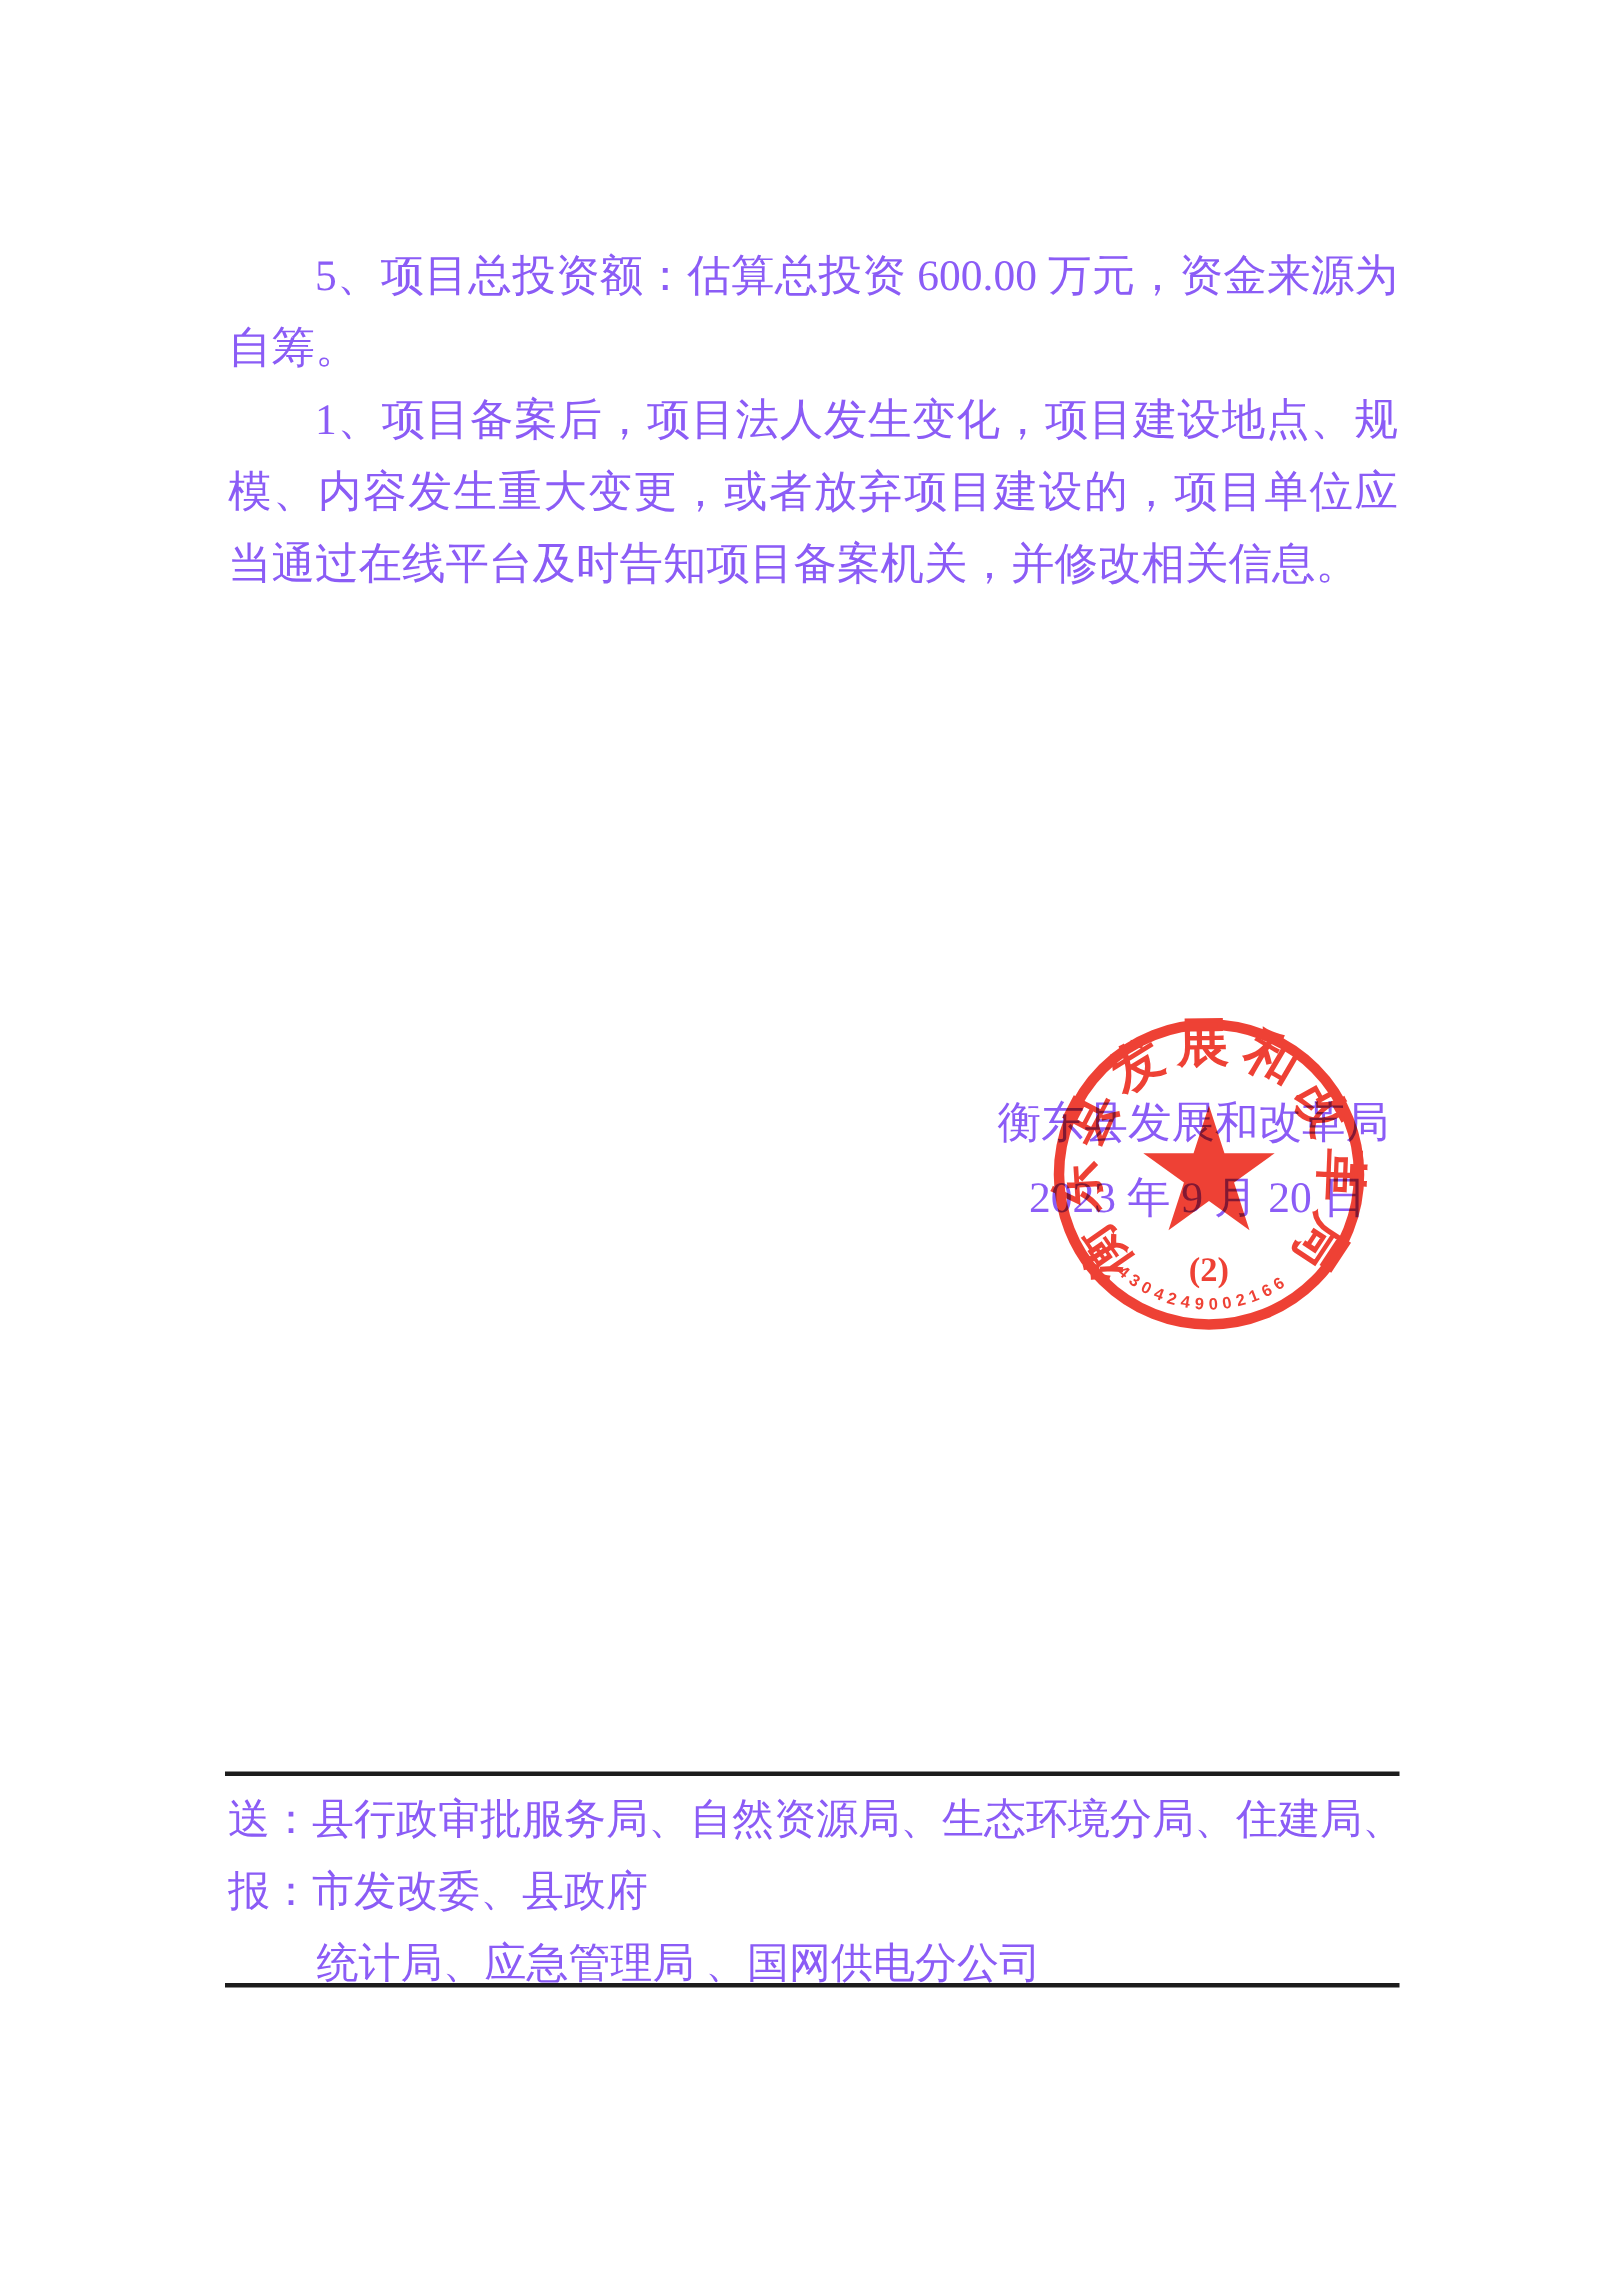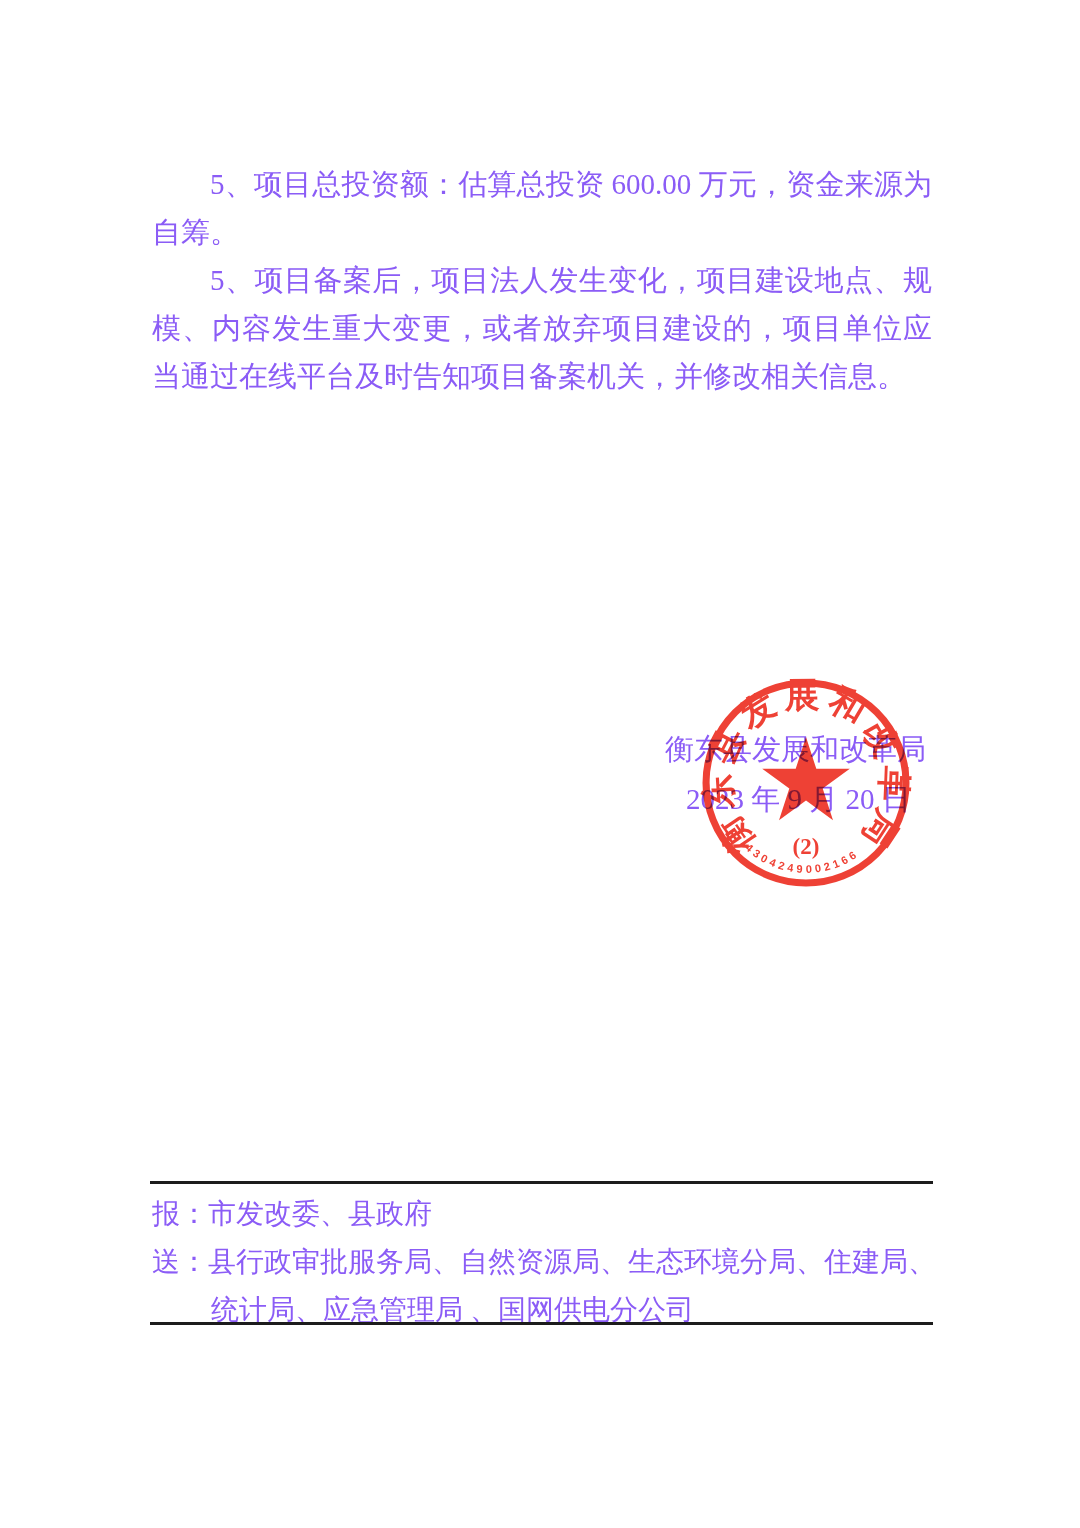--- a/index.html
+++ b/index.html
@@ -59,21 +59,21 @@
   .footer-text div { white-space:nowrap; }
   .footer-text .cont { padding-left:59px; }
 </style>
 </head>
 <body>
 
 <div class="page">
 
   <div class="body-text">
     <p>5、项目总投资额：估算总投资 600.00 万元，资金来源为自筹。</p>
-    <p>5、项目备案后，项目法人发生变化，项目建设地点、规模、内容发生重大变更，或者放弃项目建设的，项目单位应当通过在线平台及时告知项目备案机关，并修改相关信息。</p>
+    <p>1、项目备案后，项目法人发生变化，项目建设地点、规模、内容发生重大变更，或者放弃项目建设的，项目单位应当通过在线平台及时告知项目备案机关，并修改相关信息。</p>
   </div>
 
   <div class="sig-issuer">衡东县发展和改革局</div>
   <div class="sig-date">2023 年 9 月 20 日</div>
 
   <svg class="stamp" viewBox="0 0 240 240" xmlns="http://www.w3.org/2000/svg">
     <defs>
       <path id="sealRingPath" d="M 71.1 178.2 A 76 76 0 1 1 168.9 178.2" fill="none"></path>
       <path id="sealCodePath" d="M 58.6 185.8 A 90 90 0 0 0 181.4 185.8" fill="none"></path>
     </defs>
@@ -83,19 +83,19 @@
     </text>
     <polygon points="120,74 130.3,105.8 163.8,105.8 136.7,125.4 147,157.2 120,137.6 93,157.2 103.3,125.4 76.2,105.8 109.7,105.8" fill="#ee372a"></polygon>
     <text class="label-text" x="120" y="191" text-anchor="middle" fill="#ee372a">(2)</text>
     <text class="code-text" fill="#ee372a">
       <textPath href="#sealCodePath" startOffset="0">4304249002166</textPath>
     </text>
   </svg>
 
   <div class="footer-rule rule-top"></div>
   <div class="footer-text">
+    <div>送：县行政审批服务局、自然资源局、生态环境分局、住建局、</div>
     <div>报：市发改委、县政府</div>
-    <div>送：县行政审批服务局、自然资源局、生态环境分局、住建局、</div>
     <div class="cont">统计局、应急管理局 、国网供电分公司</div>
   </div>
   <div class="footer-rule rule-bottom"></div>
 
 </div>
 
 </body></html>

